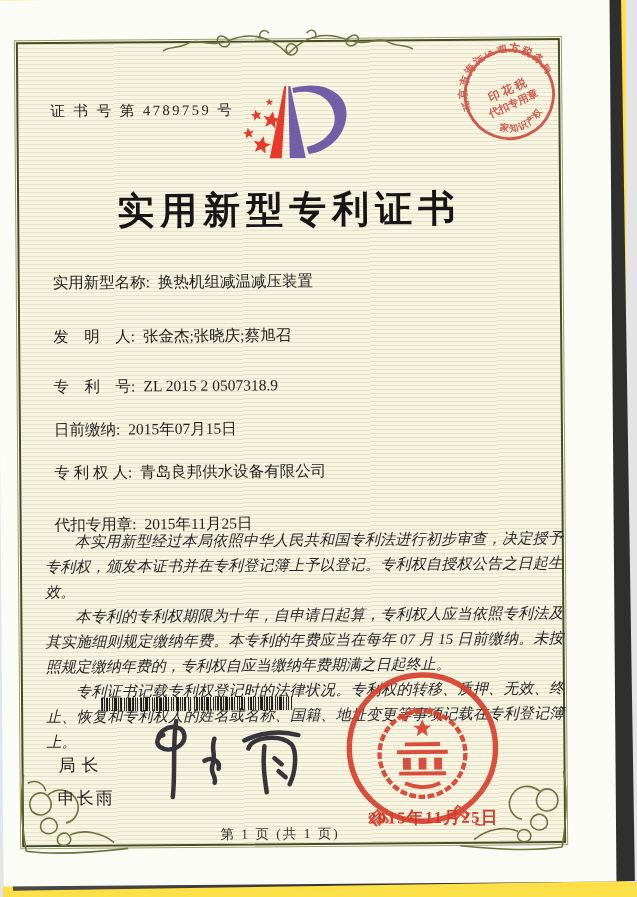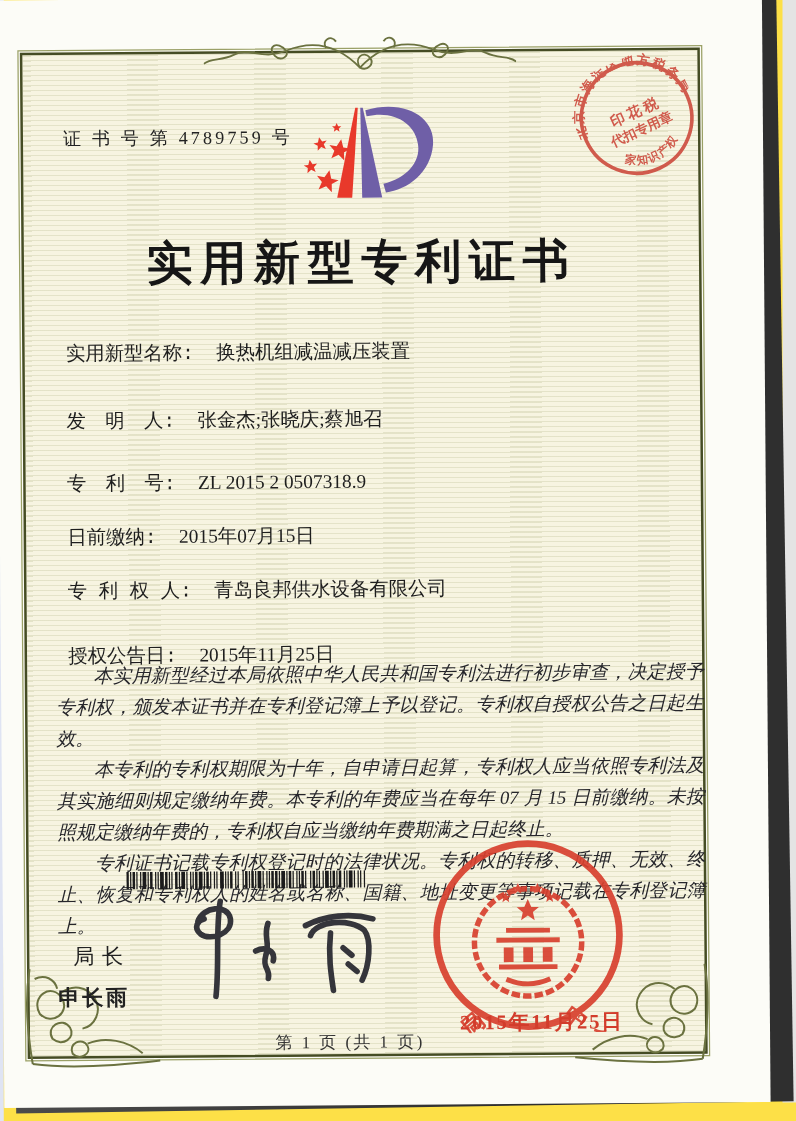--- a/index.html
+++ b/index.html
@@ -30,37 +30,37 @@
 
   .logo { position:absolute; left:205px; top:30px; }
 
   .tax-stamp { position:absolute; left:443px; top:6px; width:96px; height:96px;
                transform:rotate(-24deg); opacity:.88; }
 
   .title { position:absolute; left:0; top:143px; width:100%; text-align:center;
            font-size:37px; font-weight:700; letter-spacing:6px; color:#161616; }
 
   .field-row { position:absolute; left:33px; font-size:15.5px; color:#1e1e1e; white-space:nowrap; }
-  .field-row .flabel { margin-right:18px;font-family:Liberation Mono, monospace; }
+  .field-row .flabel { margin-right:8px; }
   .fr0 { top:229px; } .fr1 { top:283px; } .fr2 { top:333px; }
   .fr3 { top:376px; } .fr4 { top:419px; } .fr5 { top:471px; }
 
   .paras { position:absolute; left:23px; top:486px; width:518px;
            font-size:15px; line-height:25px; color:#26262b; font-style:italic; text-align:justify; }
   .paras p { text-indent:2em; }
 
   .barcode { position:absolute; left:78px; top:654px; width:204px; height:14px;
              display:flex; overflow:hidden; align-items:stretch; }
   .barcode span { flex:none; height:100%; }
   .barcode span.bar { background:#1b1b1b; }
 
   .director-title { position:absolute; left:35px; top:710px; font-size:17px; letter-spacing:6px; color:#222;
                     font-family:"Liberation Sans","DejaVu Sans",sans-serif; }
-  .director-name  { position:absolute; left:23px; top:743px; font-size:17px; letter-spacing:2px; color:#222;
-                    font-family:"Liberation Sans","DejaVu Sans",sans-serif;font-weight:bold; }
+  .director-name  { position:absolute; left:34px; top:743px; font-size:17px; letter-spacing:2px; color:#222;
+                    font-family:"Liberation Sans","DejaVu Sans",sans-serif; }
 
   .signature { position:absolute; left:125px; top:666px; }
 
   .seal { position:absolute; left:321px; top:629px; width:156px; height:156px; opacity:.92; }
   .seal-date { position:absolute; left:344px; top:766px; font-size:16.5px; letter-spacing:1.5px;
                color:#d23c2b; font-weight:700; z-index:3; }
 
   .footer { position:absolute; left:0; top:783px; width:100%; text-align:center;
             font-size:13.5px; letter-spacing:2px; color:#333; transform:translateX(-14px); }
 </style>
@@ -159,21 +159,21 @@
       <div class="field-row fr2">
         <span class="flabel">专　利　号:</span><span class="fvalue">ZL 2015 2 0507318.9</span>
       </div>
       <div class="field-row fr3">
         <span class="flabel">日前缴纳:</span><span class="fvalue">2015年07月15日</span>
       </div>
       <div class="field-row fr4">
         <span class="flabel">专 利 权 人:</span><span class="fvalue">青岛良邦供水设备有限公司</span>
       </div>
       <div class="field-row fr5">
-        <span class="flabel">授权公告日:</span><span class="fvalue">2015年11月25日</span>
+        <span class="flabel">代扣专用章:</span><span class="fvalue">2015年11月25日</span>
       </div>
 
       <div class="paras">
         <p>本实用新型经过本局依照中华人民共和国专利法进行初步审查，决定授予专利权，颁发本证书并在专利登记簿上予以登记。专利权自授权公告之日起生效。</p>
         <p>本专利的专利权期限为十年，自申请日起算，专利权人应当依照专利法及其实施细则规定缴纳年费。本专利的年费应当在每年 07 月 15 日前缴纳。未按照规定缴纳年费的，专利权自应当缴纳年费期满之日起终止。</p>
         <p>专利证书记载专利权登记时的法律状况。专利权的转移、质押、无效、终止、恢复和专利权人的姓名或名称、国籍、地址变更等事项记载在专利登记簿上。</p>
       </div>
 
       <div class="barcode" id="barcode">
           <span class="bar" style="width: 2px;"></span>

